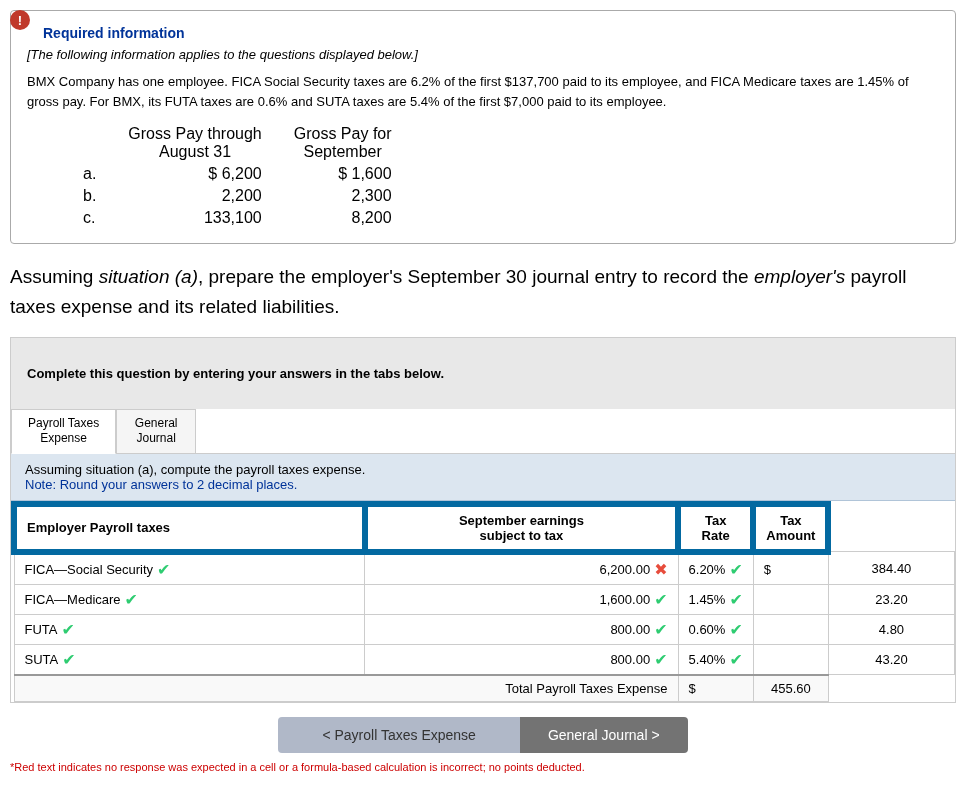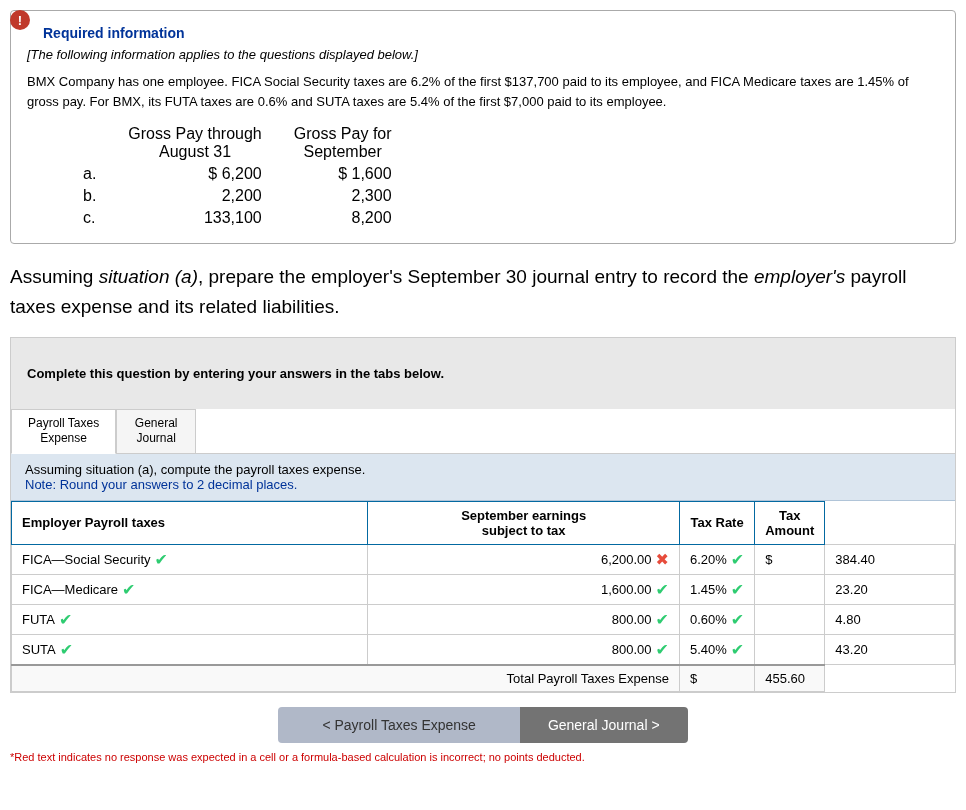--- a/index.html
+++ b/index.html
@@ -121,32 +121,32 @@
     .tab-instruction .note {
       color: #003399;
     }
     .payroll-table {
       width: 100%;
       border-collapse: collapse;
       font-size: 13px;
     }
     .payroll-table th {
       background: #fff;
-      border: 1px solid #0369a1;
+      border: 6px solid #0369a1;
       padding: 6px 10px;
       text-align: center;
       font-weight: bold;
     }
     .payroll-table th:first-child {
       text-align: left;
     }
     .payroll-table td {
       border: 1px solid #ccc;
       padding: 5px 10px;
-      text-align: left;
+      text-align: center;
     }
     .payroll-table td:first-child {
       text-align: left;
     }
     .payroll-table .total-row td {
       border-top: 2px solid #999;
       font-weight: normal;
       background: #f9f9f9;
     }
     .nav-buttons {

